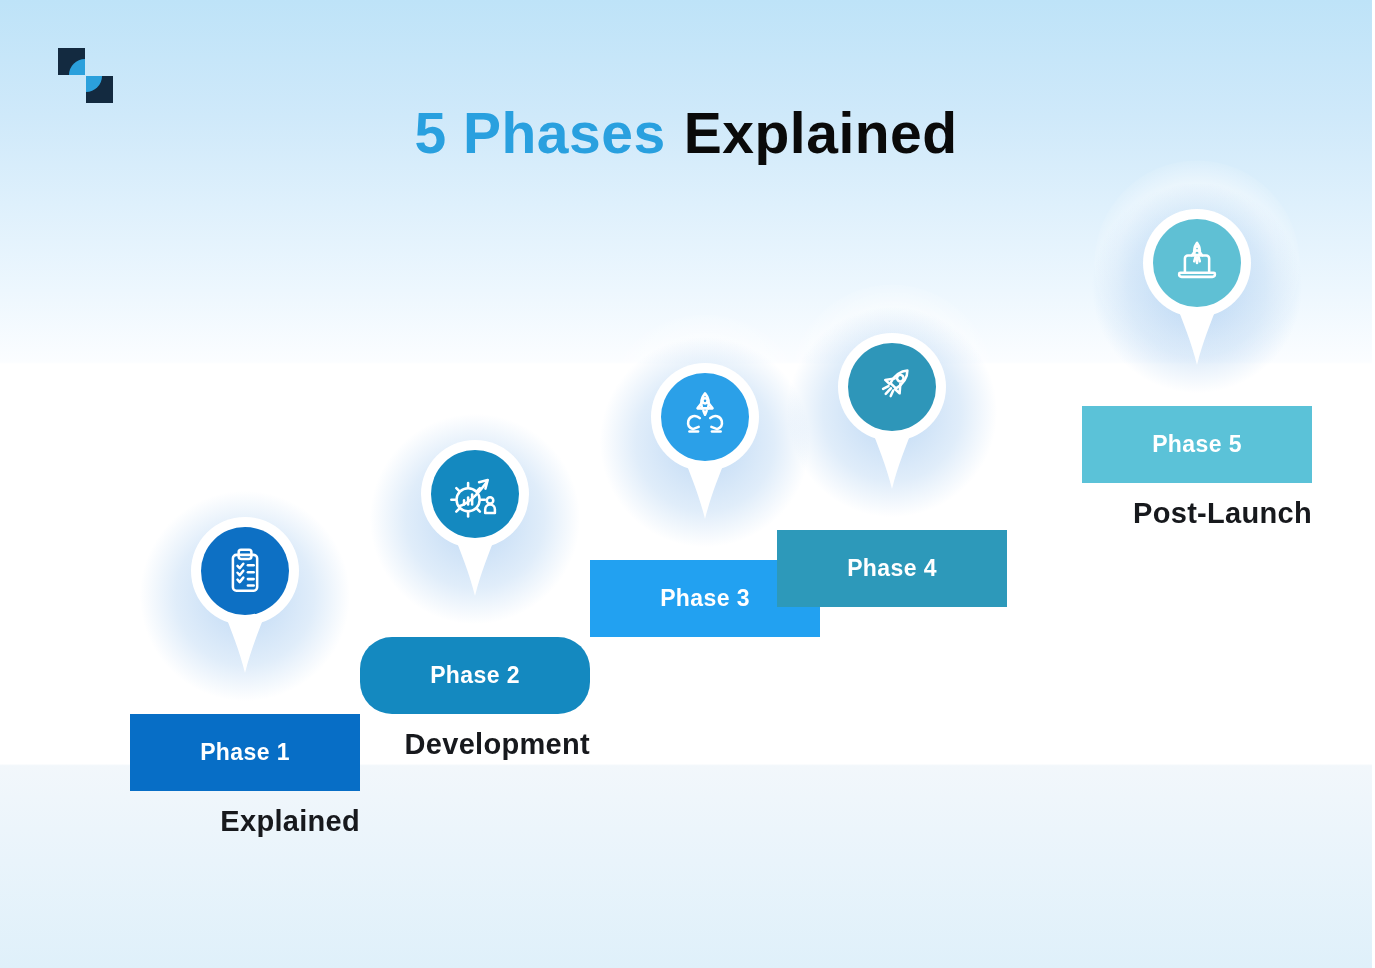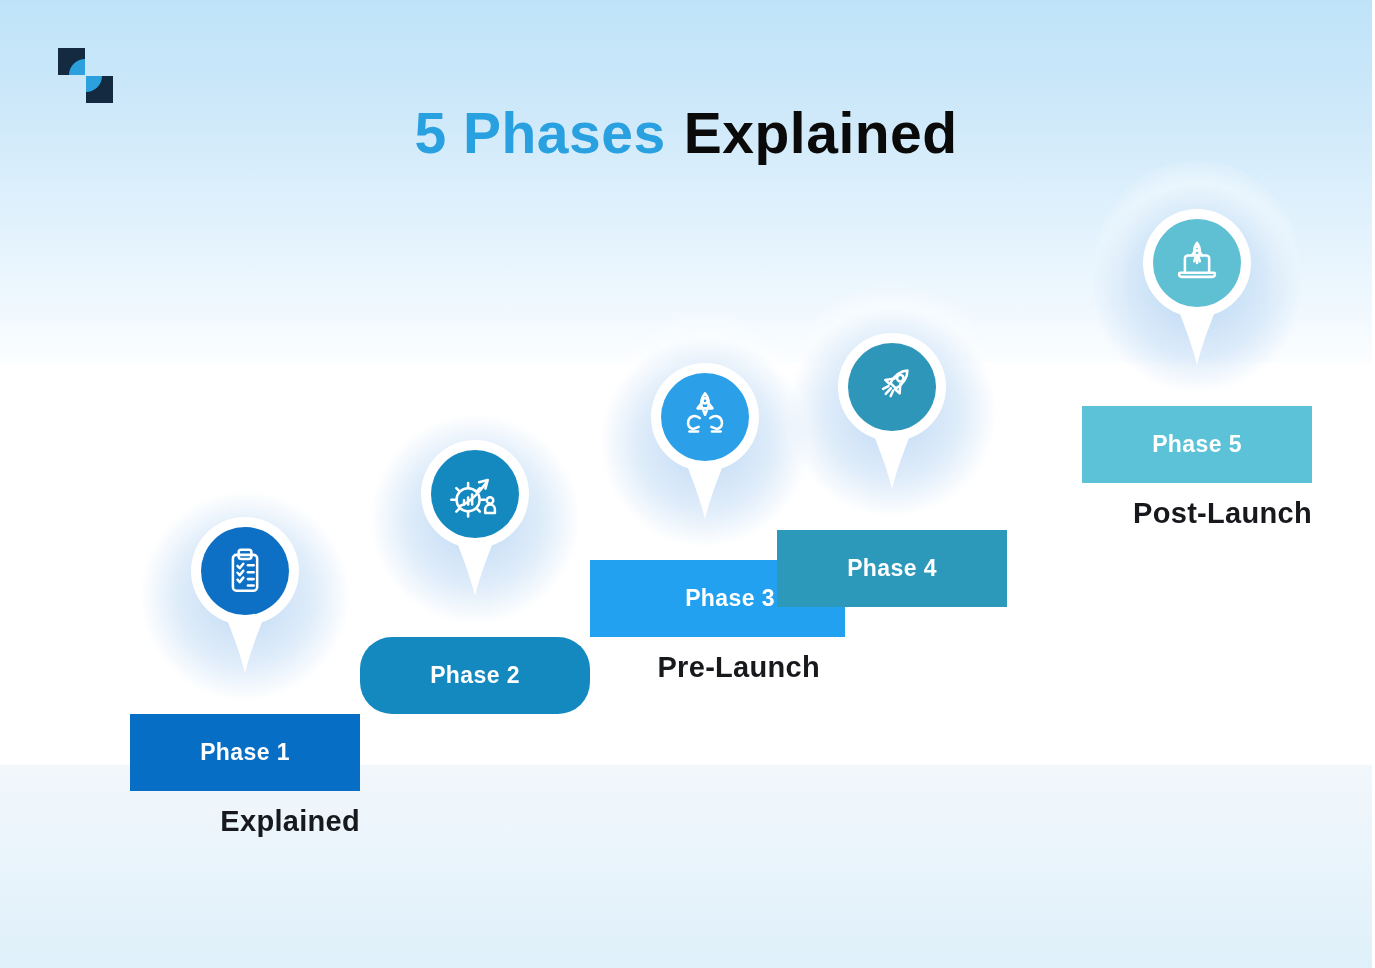--- a/index.html
+++ b/index.html
@@ -165,20 +165,21 @@
           <path d="M23.5,35 v-8.5"></path>
         <path d="M12,36.5 C19,35 27,28 35.5,16.5"></path>
         <path d="M29.5,15.8 L37,13.8 L35,21.3"></path>
         <circle cx="39" cy="31.5" r="2.8"></circle>
         <path d="M34.8,42.5 v-3.2 a4.2,4.2 0 0 1 8.4,0 v3.2 z"></path>
       </g>
     </svg>
     <div class="bar" style="background: rgb(20, 137, 192); border-radius: 32px;">
       <span class="badge">Phase 2</span>
     </div>
+    <div class="name">Development</div>
   </div>
 
   <div class="phase" style="left:590px; top:560px;">
     <div class="halo"></div>
     <div class="glow"></div>
     <svg class="pin" width="116" height="216" viewBox="0 0 116 216">
       <path d="M36,96 C45,120 52,136 58,160 C64,136 71,120 80,96 Z" fill="#FFFFFF"></path>
       <circle cx="58" cy="58" r="54" fill="#FFFFFF"></circle>
       <circle cx="58" cy="58" r="44" fill="#2BA0E8"></circle>
       <g class="icon-stroke" transform="translate(28,28) scale(1.155)">
@@ -186,24 +187,23 @@
         <circle cx="26" cy="12" r="2.2"></circle>
         <path d="M23.4,13.5 L19.5,18.5 L23.4,18.5"></path>
         <path d="M28.6,13.5 L32.5,18.5 L28.6,18.5"></path>
         <path d="M24.6,20.5 L26,24 L27.4,20.5"></path>
         <path d="M21.5,27 C18,23.5 12.5,25 11.5,29.5 C10.8,33 12.5,35.5 15.5,36.5 L20.5,34.5"></path>
         <path d="M12.5,38.5 h7.5"></path>
         <path d="M30.5,27 C34,23.5 39.5,25 40.5,29.5 C41.2,33 39.5,35.5 36.5,36.5 L31.5,34.5"></path>
         <path d="M32,38.5 h7.5"></path>
       </g>
     </svg>
-    <div class="bar" style="background: rgb(34, 161, 241); padding-left: 25px;">
+    <div class="bar" style="background: rgb(34, 161, 241);">
       <span class="badge">Phase 3</span>
     </div>
-    <div class="name">Pre-Launch</div>
   </div>
 
   <div class="phase" style="left:777px; top:483px;margin-top:47px;">
     <div class="halo"></div>
     <div class="glow"></div>
     <svg class="pin" width="116" height="216" viewBox="0 0 116 216">
       <path d="M36,96 C45,120 52,136 58,160 C64,136 71,120 80,96 Z" fill="#FFFFFF"></path>
       <circle cx="58" cy="58" r="54" fill="#FFFFFF"></circle>
       <circle cx="58" cy="58" r="44" fill="#2E96B9"></circle>
       <g class="icon-stroke" transform="translate(28,28) scale(1.155)">

